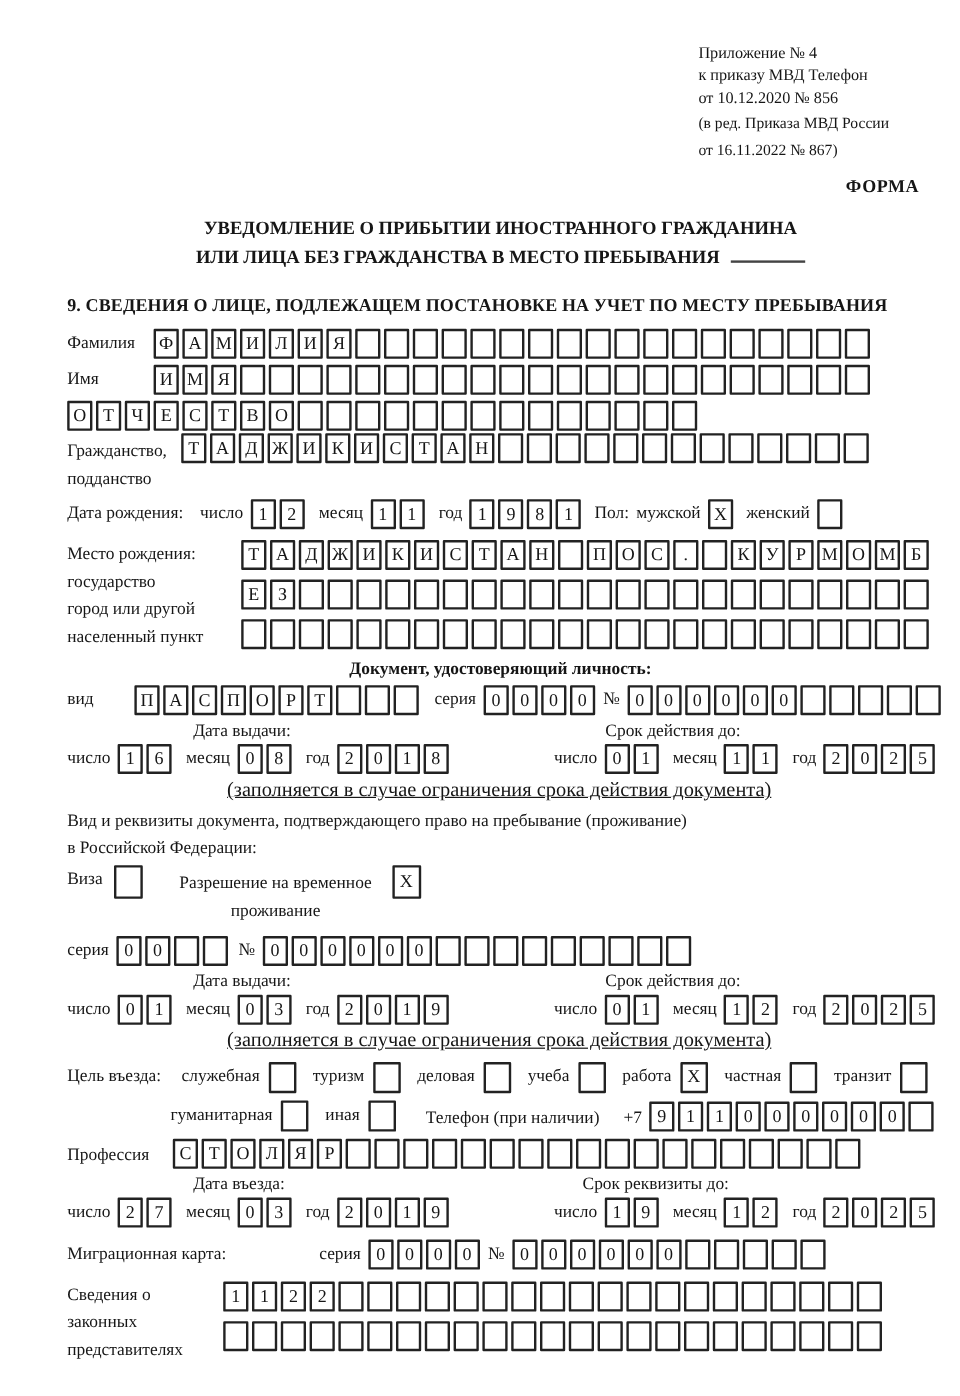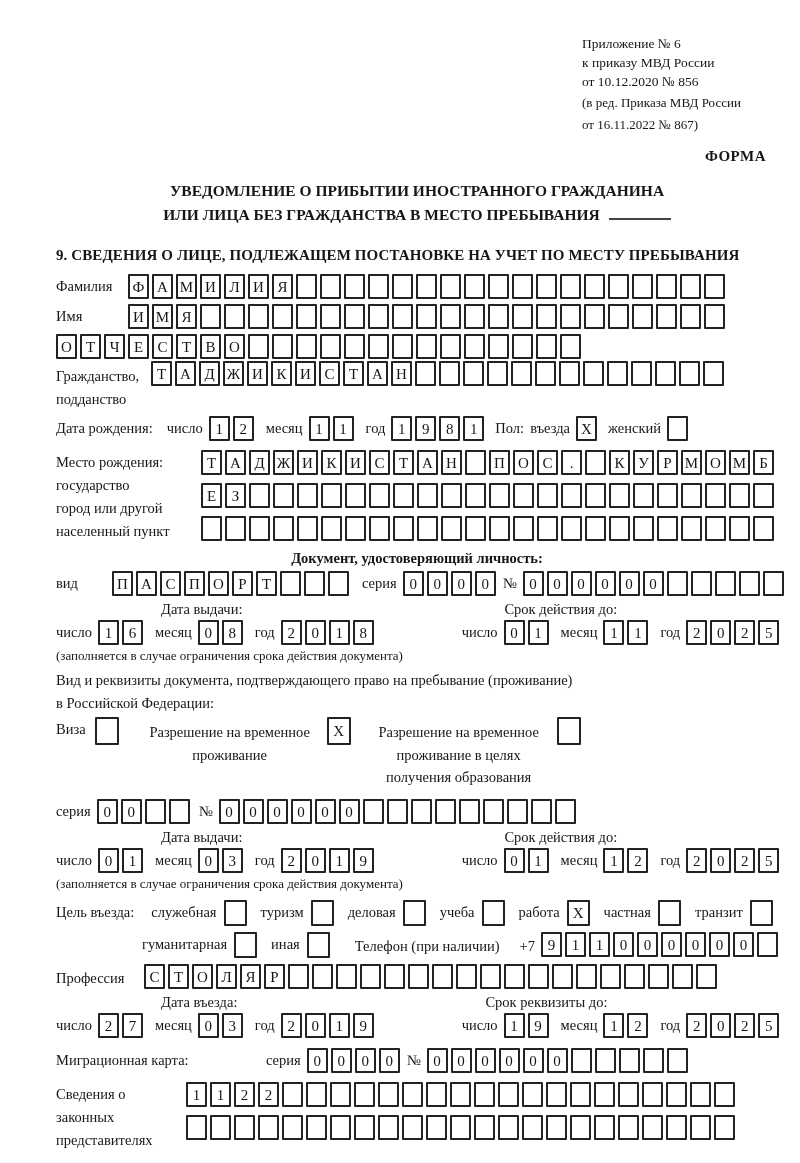--- a/index.html
+++ b/index.html
@@ -31,21 +31,21 @@
   .sec1{font-weight:bold;font-size:15px;margin-top:20px;letter-spacing:.1px;}
 
   .mt2{margin-top:2px;} .mt4{margin-top:4px;} .mt5{margin-top:5px;} .mt6{margin-top:6px;align-items:center;}
   .mt8{margin-top:8px;} .mt10{margin-top:10px;}
 
   .w72{width:72px;} .w145{width:145px;} .w95{width:95px;} .w130{width:130px;}
 
   .doc-head{text-align:center;font-weight:bold;margin-top:7px;font-size:14.5px;}
   .heads{display:flex;margin-top:5px;}
   .heads .h1{margin-left:105px;}
-  .note{font-size:13px;text-align:left;margin-top:3px;padding-right:2px;}
+  .note{font-size:17px;text-align:center;margin-top:3px;padding-right:2px;text-decoration:underline;}
 
   
   .ropts{display:flex;align-items:flex-start;margin-top:5px;}
   .ropt{display:flex;align-items:flex-start;}
   .ropt .cb{margin-left:9px;width:24px;height:28px;line-height:25px;flex:0 0 auto;}
   .ropt .olab{padding-top:4px;}
   .ctr{text-align:center;line-height:1.55;}
 
   
   .opt{display:inline-flex;align-items:flex-start;margin-left:11px;}
@@ -54,22 +54,22 @@
 
   .stack > .boxes{display:flex;}
   .gap8{margin-bottom:8px;}
 </style>
 </head>
 <body>
 
 <div class="page">
 
   <div class="hdr">
-    <div>Приложение № 6</div>
-    <div>к приказу МВД России</div>
+    <div>Приложение № 4</div>
+    <div>к приказу МВД Телефон</div>
     <div>от 10.12.2020 № 856</div>
     <div class="sub">(в ред. Приказа МВД России</div>
     <div class="sub">от 16.11.2022 № 867)</div>
   </div>
 
   <div class="formword">ФОРМА</div>
 
   <div class="title">
     <div>УВЕДОМЛЕНИЕ О ПРИБЫТИИ ИНОСТРАННОГО ГРАЖДАНИНА</div>
     <div><span>ИЛИ ЛИЦА БЕЗ ГРАЖДАНСТВА В МЕСТО ПРЕБЫВАНИЯ</span><span class="tunder"></span></div>
@@ -214,21 +214,21 @@
         </span>
       <span class="ilab">год</span>
       <span class="boxes">
           <span class="cb">1</span>
           <span class="cb">9</span>
           <span class="cb">8</span>
           <span class="cb">1</span>
         </span>
     </span>
     <span class="ilab" style="padding-left:8px;text-align:right;">Пол:</span>
-    <span class="ilab">въезда</span>
+    <span class="ilab">мужской</span>
     <span class="boxes">
         <span class="cb">X</span>
       </span>
     <span class="ilab" style="padding-left:8px;">женский</span>
     <span class="boxes">
         <span class="cb"></span>
       </span>
   </div>
 
   <div class="frow mt6">
@@ -415,26 +415,20 @@
       <span class="boxes">
           <span class="cb"></span>
         </span>
     </span>
     <span class="ropt" style="margin-left:20px;">
       <span class="olab ctr" style="width:176px;">Разрешение на временное проживание</span>
       <span class="boxes">
           <span class="cb">X</span>
         </span>
     </span>
-    <span class="ropt" style="margin-left:16px;">
-      <span class="olab ctr" style="width:178px;">Разрешение на временное проживание в целях получения образования</span>
-      <span class="boxes">
-          <span class="cb"></span>
-        </span>
-    </span>
   </div>
 
   <div class="frow mt10">
     <span class="ilab">серия</span>
     <span class="boxes">
         <span class="cb">0</span>
         <span class="cb">0</span>
         <span class="cb"></span>
         <span class="cb"></span>
       </span>

